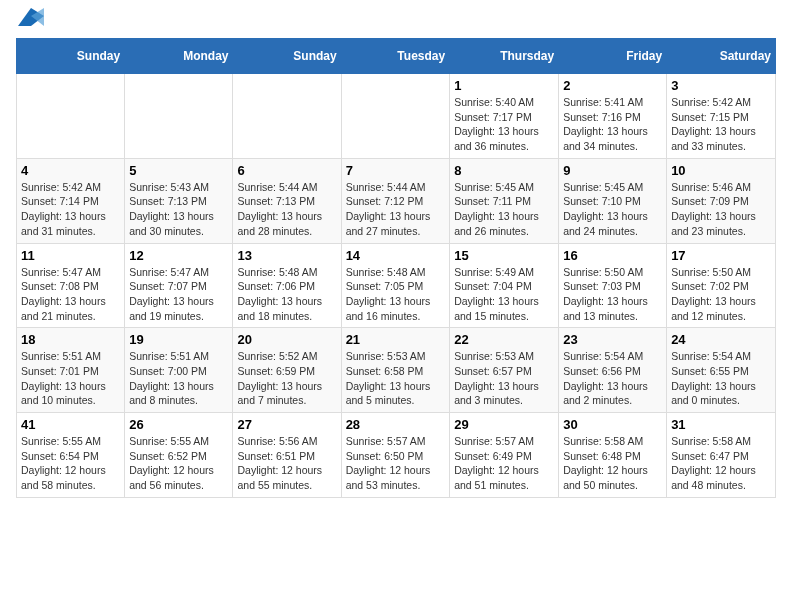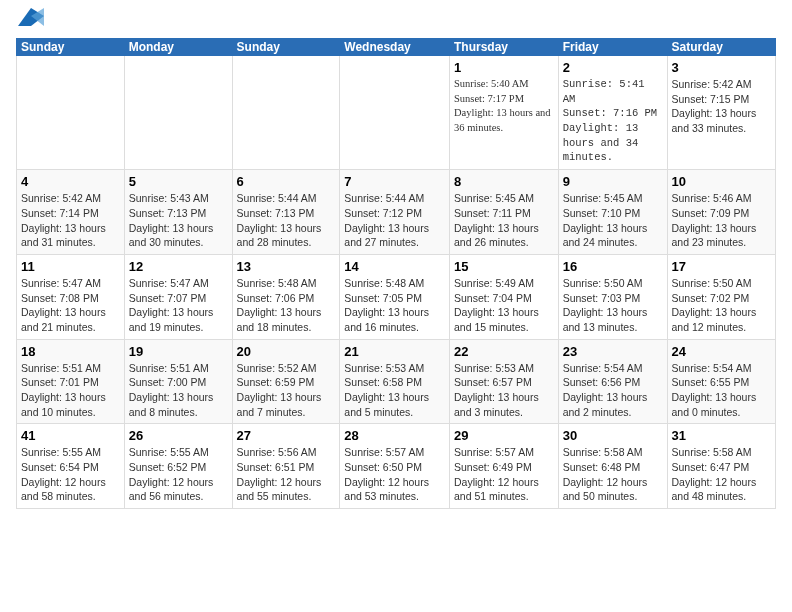--- a/index.html
+++ b/index.html
@@ -40,22 +40,22 @@
     table {
       width: 100%;
       border-collapse: collapse;
       font-size: 11px;
     }
     thead tr {
       background-color: #2a6db5;
       color: #fff;
     }
     thead th {
-      padding: 1px 4px;
-      text-align: left;
+      padding: 10px 4px;
+      text-align: right;
       font-size: 12px;
       font-weight: bold;
       border: 1px solid #2a6db5;
     }
     tbody tr {
       border-bottom: 1px solid #ccc;
     }
     tbody td {
       padding: 4px 4px;
       vertical-align: top;
@@ -98,41 +98,41 @@
     <div class="subtitle"></div>
   </div>
 </div>
 
 <table>
   <thead>
     <tr>
     <th>Sunday</th>
         <th>Monday</th>
         <th>Sunday</th>
-        <th>Wednesday</th>
+        <th>Tuesday</th>
         <th>Thursday</th>
         <th>Friday</th>
         <th>Saturday</th>
       </tr>
   </thead>
   <tbody id="calendar-body">
   <tr>
         <td></td>
         <td></td>
         <td></td>
         <td></td>
         <td>
           <span class="day-num">1</span>
-          <p class="cell-text" style="white-space: pre-line; font-family: Liberation Serif, serif;">Sunrise: 5:40 AM
+          <p class="cell-text" style="white-space: pre-line;">Sunrise: 5:40 AM
 Sunset: 7:17 PM
 Daylight: 13 hours and 36 minutes.</p>
         </td>
         <td>
           <span class="day-num">2</span>
-          <p class="cell-text" style="white-space: pre-line; font-family: Liberation Mono, monospace;">Sunrise: 5:41 AM
+          <p class="cell-text" style="white-space: pre-line;">Sunrise: 5:41 AM
 Sunset: 7:16 PM
 Daylight: 13 hours and 34 minutes.</p>
         </td>
         <td>
           <span class="day-num">3</span>
           <p class="cell-text" style="white-space: pre-line;">Sunrise: 5:42 AM
 Sunset: 7:15 PM
 Daylight: 13 hours and 33 minutes.</p>
         </td>
       </tr>

